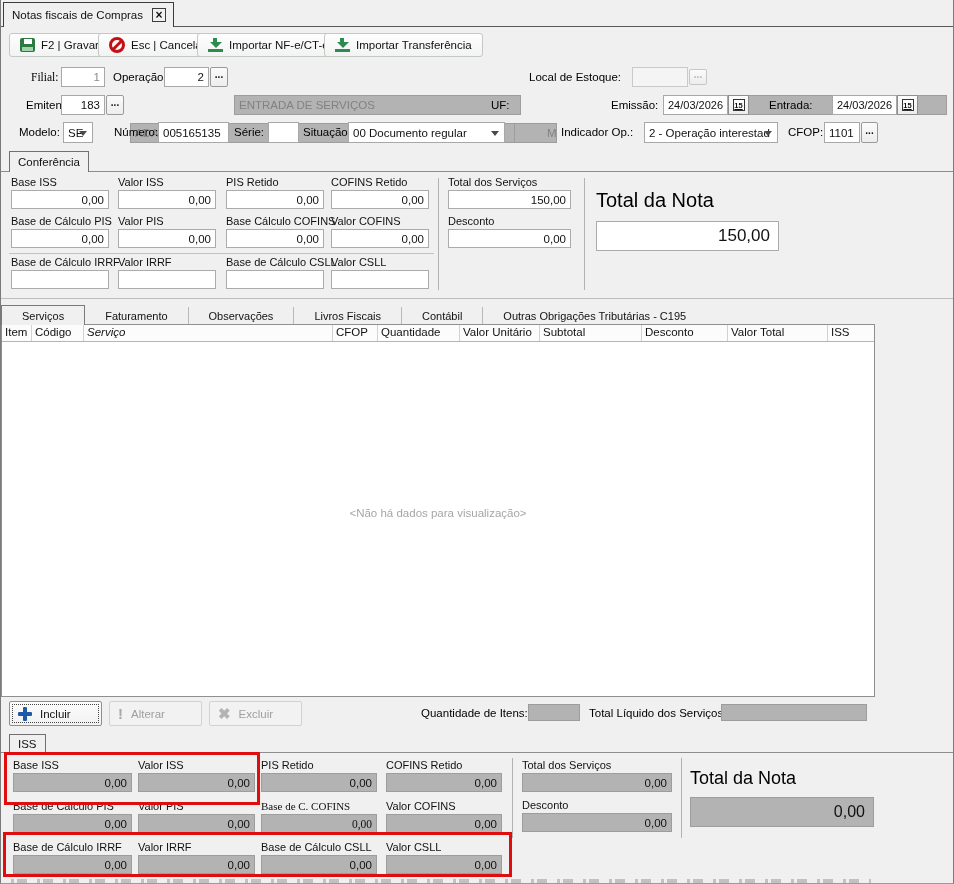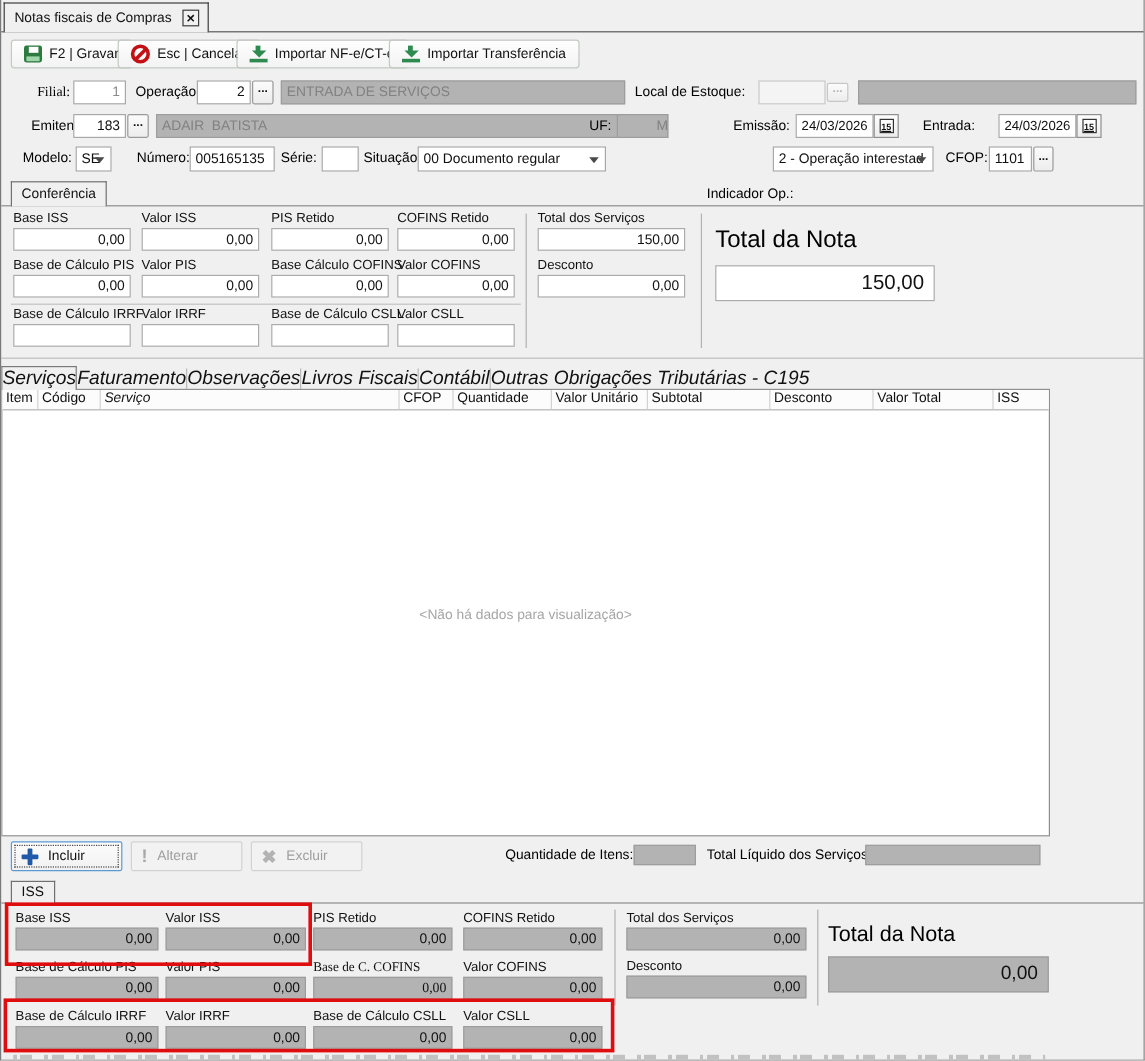--- a/index.html
+++ b/index.html
@@ -31,21 +31,21 @@
   .icon-save::before { content:""; position:absolute; top:1px; left:4px; width:8px; height:5px; background:#fff; }
   .icon-save::after { content:""; position:absolute; bottom:1px; left:2px; width:11px; height:4px; background:#9fd3a9; }
   .icon-cancel { position:relative; width:16px; height:16px; border:3px solid #c40f14; border-radius:50%; }
   .icon-cancel::before { content:""; position:absolute; top:3.5px; left:-1px; width:12px; height:3px; background:#c40f14; transform:rotate(-45deg); }
   .icon-import { position:relative; width:15px; height:14px; border-bottom:3px solid #2e8b50; }
   .icon-import::before { content:""; position:absolute; top:0; left:5px; width:4px; height:5px; background:#2e8b50; }
   .icon-import::after { content:""; position:absolute; top:4px; left:1.5px; width:0; height:0; border-left:6px solid transparent; border-right:6px solid transparent; border-top:6px solid #2e8b50; }
   
   .inp { position:absolute; background:#fff; border:1px solid #a8a8a8; display:flex; align-items:center; padding:0 4px; font-size:11.5px; overflow:hidden; white-space:nowrap; }
   .num { justify-content:flex-end; }
-  .ro  { background:#b3b3b3; border:1px solid #9d9d9d; color:#828282; white-space:pre; }
+  .ro  { background:#b3b3b3; border:1px solid #9d9d9d; color:#828282; white-space:pre;margin-top:28px; }
   .roNum { background:#b3b3b3; border:1px solid #9d9d9d; color:#1a1a1a; justify-content:flex-end; }
   .dots { position:absolute; background:linear-gradient(#fbfbfb,#ededed); border:1px solid #9a9a9a; border-radius:2px; display:flex; align-items:center; justify-content:center; font-weight:bold; font-size:10px; line-height:0; padding-bottom:4px; }
   .dots.dis { color:#b7b7b7; border-color:#c6c6c6; }
   .calbtn { position:absolute; background:linear-gradient(#fdfdfd,#ececec); border:1px solid #8f8f8f; display:flex; align-items:center; justify-content:center; }
   .calpage { width:12px; height:12px; background:#fff; border:1px solid #333; font-size:7.5px; font-weight:bold; display:flex; align-items:center; justify-content:center; text-decoration:underline; }
   .sel { position:absolute; background:#fff; border:1px solid #a8a8a8; display:flex; align-items:center; padding:0 16px 0 4px; font-size:11.5px; white-space:nowrap; overflow:hidden; }
   .sel::after { content:""; position:absolute; right:5px; top:50%; margin-top:-2px; border-left:4px solid transparent; border-right:4px solid transparent; border-top:5px solid #4a4a4a; }
   
   .gtab { position:absolute; background:#f0f0f0; border:1px solid #707070; border-bottom:none; z-index:2; display:flex; align-items:center; padding:0 8px; font-size:11.5px; }
   .hline { position:absolute; height:1px; background:#8d8d8d; }
@@ -53,21 +53,21 @@
   
   .fld { position:absolute; }
   .fld .flab { font-size:11px; height:14px; white-space:nowrap; }
   .fld .fbox { height:19px; border:1px solid #ababab; background:#fff; display:flex; align-items:center; justify-content:flex-end; padding:0 4px; font-size:11.5px; }
   .fld .gbox { background:#b3b3b3; border:1px solid #9d9d9d; color:#111; }
   .biglbl { position:absolute; font-size:20px; color:#000; white-space:nowrap; }
   .bigval { position:absolute; border:1px solid #ababab; background:#fff; display:flex; align-items:center; justify-content:flex-end; padding:0 8px; font-size:17px; }
   .bigval.gray { background:#b3b3b3; border-color:#9d9d9d; }
   
   .dtabbar { position:absolute; left:0; top:305px; width:954px; height:20px; display:flex; align-items:flex-end; }
-  .dtab { height:18px; display:flex; align-items:center; padding:0 0; font-size:16px; border-right:1px solid #b9b9b9;font-style:italic; }
+  .dtab { height:18px; display:flex; align-items:center; padding:0 20px; font-size:11px; border-right:1px solid #b9b9b9; }
   .dtab.active { border:1px solid #7a7a7a; border-bottom:none; background:#f0f0f0; height:20px; z-index:2; }
   
   .grid { position:absolute; left:0; top:324px; width:874px; height:373px; background:#fff; border:1px solid #8f8f8f; }
   .ghead { display:flex; height:17px; border-bottom:1px solid #b5b5b5; background:#fcfcfc; }
   .gcell { border-right:1px solid #d2d2d2; padding:1px 3px; font-size:11.5px; overflow:hidden; white-space:nowrap; }
   .emptymsg { position:absolute; left:0; top:182px; width:100%; text-align:center; color:#a6a6a6; font-size:11.5px; }
   
   .fbtn { position:absolute; top:701px; width:93px; height:25px; display:flex; align-items:center; gap:8px; padding:0 8px; background:linear-gradient(#fdfdfd,#f1f1f1); border:1px solid #c6c6c6; border-radius:2px; font-size:11.5px; }
   .fbtn.focus { border:1px solid #5b9bd5; outline:1px dotted #444; outline-offset:-4px; }
   .fbtn.dis { color:#9f9f9f; background:#f2f2f2; border-color:#d2d2d2; }
@@ -138,21 +138,21 @@
   </div>
 
   <div class="lbl" style="left:18px; top:126px;">Modelo:</div>
   <div class="sel" style="left:62px; top:122px; width:30px; height:21px;">SE</div>
   <div class="lbl" style="left:113px; top:126px;">Número:</div>
   <div class="inp" style="left:157px; top:122px; width:71px; height:21px;">005165135</div>
   <div class="lbl" style="left:233px; top:126px;">Série:</div>
   <div class="inp" style="left:267px; top:122px; width:31px; height:21px;"></div>
   <div class="lbl" style="left:302px; top:126px;">Situação:</div>
   <div class="sel" style="left:347px; top:122px; width:157px; height:21px;">00 Documento regular</div>
-  <div class="lbl" style="left:588px; top:126px;margin-top:30px;">Indicador Op.:</div>
+  <div class="lbl" style="left:560px; top:126px;">Indicador Op.:</div>
   <div class="sel" style="left:643px; top:122px; width:134px; height:21px;">2 - Operação interestad</div>
   <div class="lbl" style="left:787px; top:126px;">CFOP:</div>
   <div class="inp" style="left:823px; top:122px; width:36px; height:21px;">1101</div>
   <div class="dots" style="left:860px; top:122px; width:17px; height:21px;">...</div>
 
   <div class="gtab" style="left:8px; top:151px; height:21px;">Conferência</div>
   <div class="hline" style="left:0; top:171px; width:954px; z-index:1;"></div>
   <div class="hline" style="left:0; top:298px; width:954px; background:#bdbdbd;"></div>
 
   <div class="fld" style="left:10px; top:176px; width:98px;">

